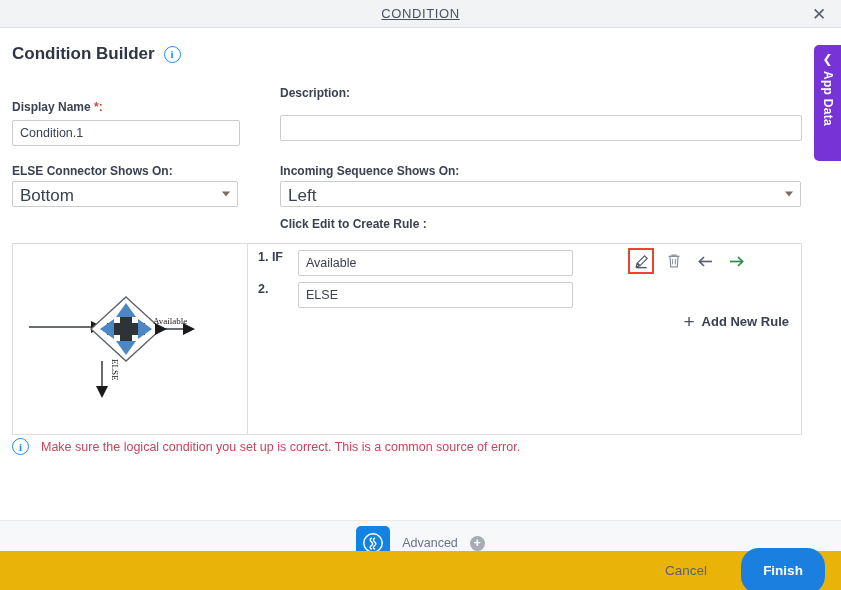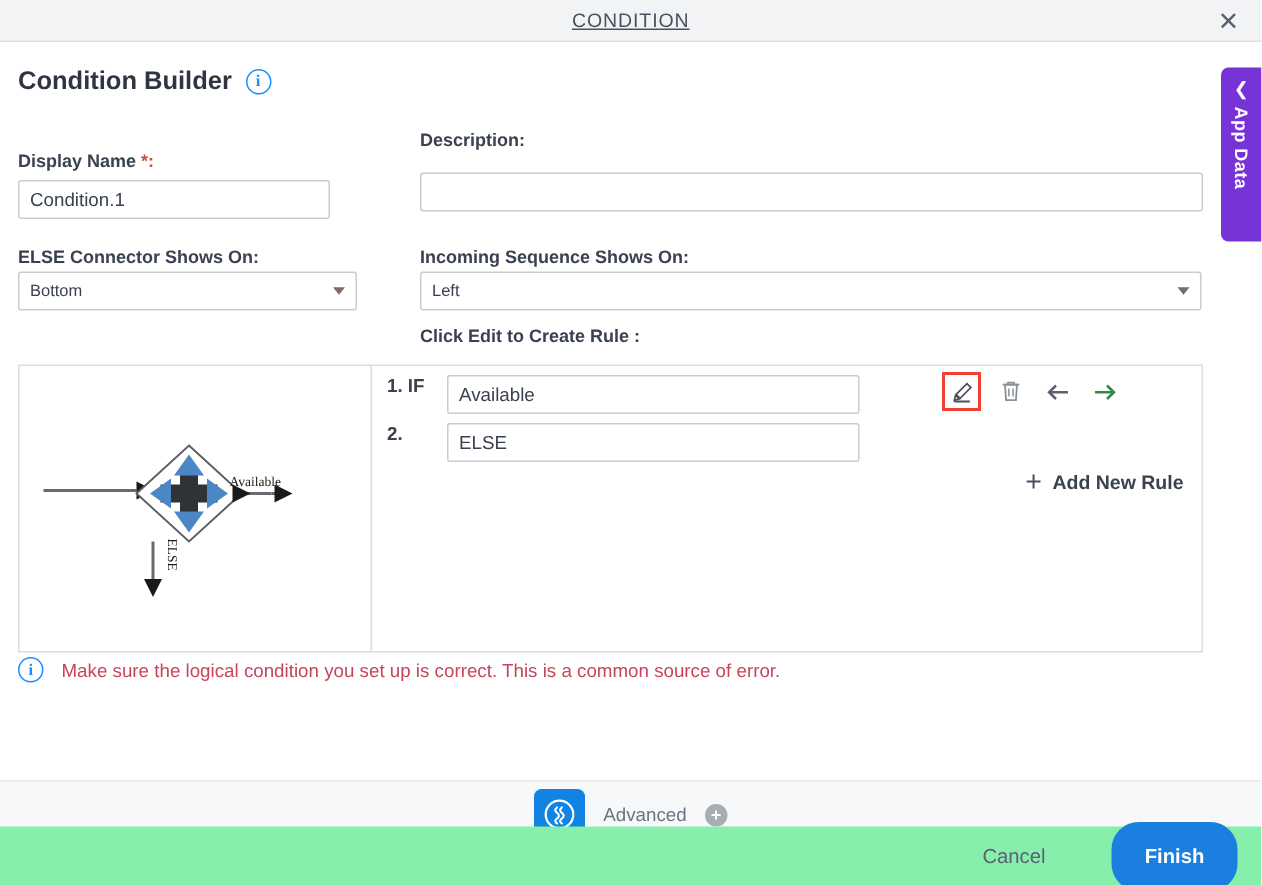--- a/index.html
+++ b/index.html
@@ -86,23 +86,23 @@
     outline: none;
   }
   .txt-input::placeholder { color: #aab0b8; }
 
   .sel-wrap { position: absolute; }
   .sel-box {
     width: 100%; height: 26px;
     border: 1px solid #c9ccd1;
     border-radius: 2px;
     background: #fff;
-    display: flex; align-items: center;
+    display: flex; align-items: flex-end;
     padding: 0 7px;
-    font-size: 11px;
+    font-size: 17px;
     color: #3a4150;
     cursor: pointer;
   }
   .sel-caret {
     position: absolute; right: 8px; top: 50%;
     transform: translateY(-50%);
     width: 0; height: 0;
     border-left: 4.5px solid transparent;
     border-right: 4.5px solid transparent;
     border-top: 5px solid #7a6b63;
@@ -221,22 +221,22 @@
     cursor: pointer;
     font-weight: bold;
   }
 
   
   .footer {
     position: absolute;
     left: 0; top: 551px;
     width: 841px; height: 39px;
     display: flex; align-items: center; justify-content: flex-end;
-    gap: 38px; padding-right: 16px;
-    background: #86efac;
+    gap: 28px; padding-right: 16px;
+    background: #eab308;
   }
   .btn-cancel {
     font-size: 13.5px;
     color: #5b6170;
     background: none; border: none;
     cursor: pointer;
     font-family: "Liberation Sans", sans-serif;
   }
   .btn-finish {
     background: #1b7fe0;
@@ -284,21 +284,21 @@
   <div class="close-btn">✕</div>
 
   <div class="page-header">
     <span class="page-title">Condition Builder</span>
     <span class="info-icon">i</span>
   </div>
 
   <div class="field-label" style="left:12px; top:100px;">
     <span>Display Name </span><span class="req">*:</span>
   </div>
-  <input class="txt-input" style="left: 12px; top: 120px; width: 208px;" value="Condition.1">
+  <input class="txt-input" style="left: 12px; top: 120px; width: 228px;" value="Condition.1">
 
   <div class="field-label" style="left:280px; top:86px;">Description:</div>
   <input class="txt-input" style="left: 280px; top: 115px; width: 522px;" value="">
 
   <div class="field-label" style="left:12px; top:164px;">ELSE Connector Shows On:</div>
   <div class="sel-wrap" style="left:12px; top:181px; width:226px;">
     <div class="sel-box">
       <span>Bottom</span>
     </div>
     <span class="sel-caret"></span>

